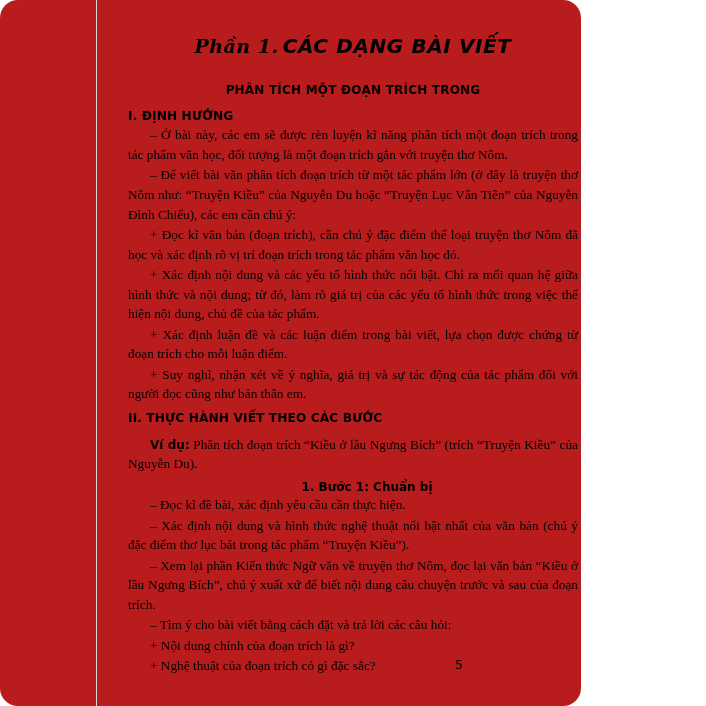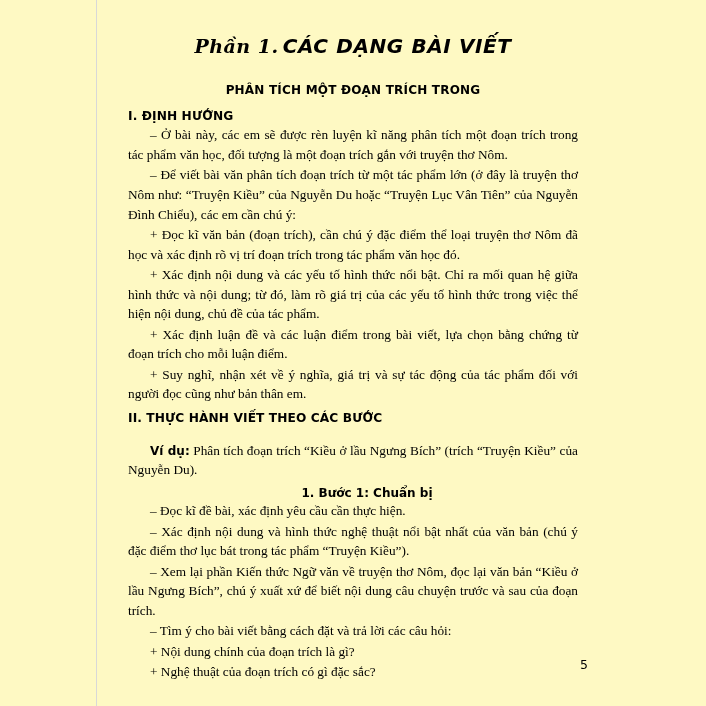--- a/index.html
+++ b/index.html
@@ -9,24 +9,25 @@
   body {
     width: 706px;
     height: 706px;
     background: #ffffff;
     font-family: "Liberation Serif", serif;
     color: #000000;
     overflow: hidden;
   }
   .page {
     position: relative;
-    width: 706px;
+    width: 581px;
     height: 706px;
     box-sizing: border-box;
-    background: #fef9c3;
+    background: #b91c1c;
+    border-radius: 18px;
   }
   .left-rule {
     position: absolute;
     left: 96px;
     top: 0;
     width: 1px;
     height: 706px;
     background: #d8d8d8;
   }
   .content {
@@ -83,21 +84,21 @@
   }
   p.body {
     margin: 0 0 1px 0;
     font-size: 13.3px;
     line-height: 1.47;
     text-align: justify;
     text-indent: 22px;
     hyphens: none;
   }
   .example-line {
-    margin: 16px 0 1px 0;
+    margin: 10px 0 1px 0;
     font-size: 13.3px;
     line-height: 1.47;
     text-align: justify;
     text-indent: 22px;
   }
   .example-line b {
     font-family: "DejaVu Sans", sans-serif;
     font-size: 12px;
     font-weight: bold;
   }
@@ -125,21 +126,21 @@
 
     <h1 class="doc-title">
       <span>PHÂN TÍCH MỘT ĐOẠN TRÍCH TRONG</span>
     </h1>
 
     <h2 class="section-heading">I. ĐỊNH HƯỚNG</h2>
     <p class="body">– Ở bài này, các em sẽ được rèn luyện kĩ năng phân tích một đoạn trích trong tác phẩm văn học, đối tượng là một đoạn trích gắn với truyện thơ Nôm.</p>
     <p class="body">– Để viết bài văn phân tích đoạn trích từ một tác phẩm lớn (ở đây là truyện thơ Nôm như: “Truyện Kiều” của Nguyễn Du hoặc “Truyện Lục Vân Tiên” của Nguyễn Đình Chiểu), các em cần chú ý:</p>
     <p class="body">+ Đọc kĩ văn bản (đoạn trích), cần chú ý đặc điểm thể loại truyện thơ Nôm đã học và xác định rõ vị trí đoạn trích trong tác phẩm văn học đó.</p>
     <p class="body">+ Xác định nội dung và các yếu tố hình thức nổi bật. Chỉ ra mối quan hệ giữa hình thức và nội dung; từ đó, làm rõ giá trị của các yếu tố hình thức trong việc thể hiện nội dung, chủ đề của tác phẩm.</p>
-    <p class="body">+ Xác định luận đề và các luận điểm trong bài viết, lựa chọn bằng chứng từ đoạn trích cho mỗi luận điểm.</p>
+    <p class="body">+ Xác định luận đề và các luận điểm trong bài viết, lựa chọn được chứng từ đoạn trích cho mỗi luận điểm.</p>
     <p class="body">+ Suy nghĩ, nhận xét về ý nghĩa, giá trị và sự tác động của tác phẩm đối với người đọc cũng như bản thân em.</p>
 
     <h2 class="section-heading">II. THỰC HÀNH VIẾT THEO CÁC BƯỚC</h2>
     <p class="example-line"><b>Ví dụ:</b><span> Phân tích đoạn trích “Kiều ở lầu Ngưng Bích” (trích “Truyện Kiều” của Nguyễn Du).</span></p>
 
     <h3 class="sub-heading">1. Bước 1: Chuẩn bị</h3>
     <p class="body">– Đọc kĩ đề bài, xác định yêu cầu cần thực hiện.</p>
     <p class="body">– Xác định nội dung và hình thức nghệ thuật nổi bật nhất của văn bản (chú ý đặc điểm thơ lục bát trong tác phẩm “Truyện Kiều”).</p>
     <p class="body">– Xem lại phần Kiến thức Ngữ văn về truyện thơ Nôm, đọc lại văn bản “Kiều ở lầu Ngưng Bích”, chú ý xuất xứ để biết nội dung câu chuyện trước và sau của đoạn trích.</p>
 

